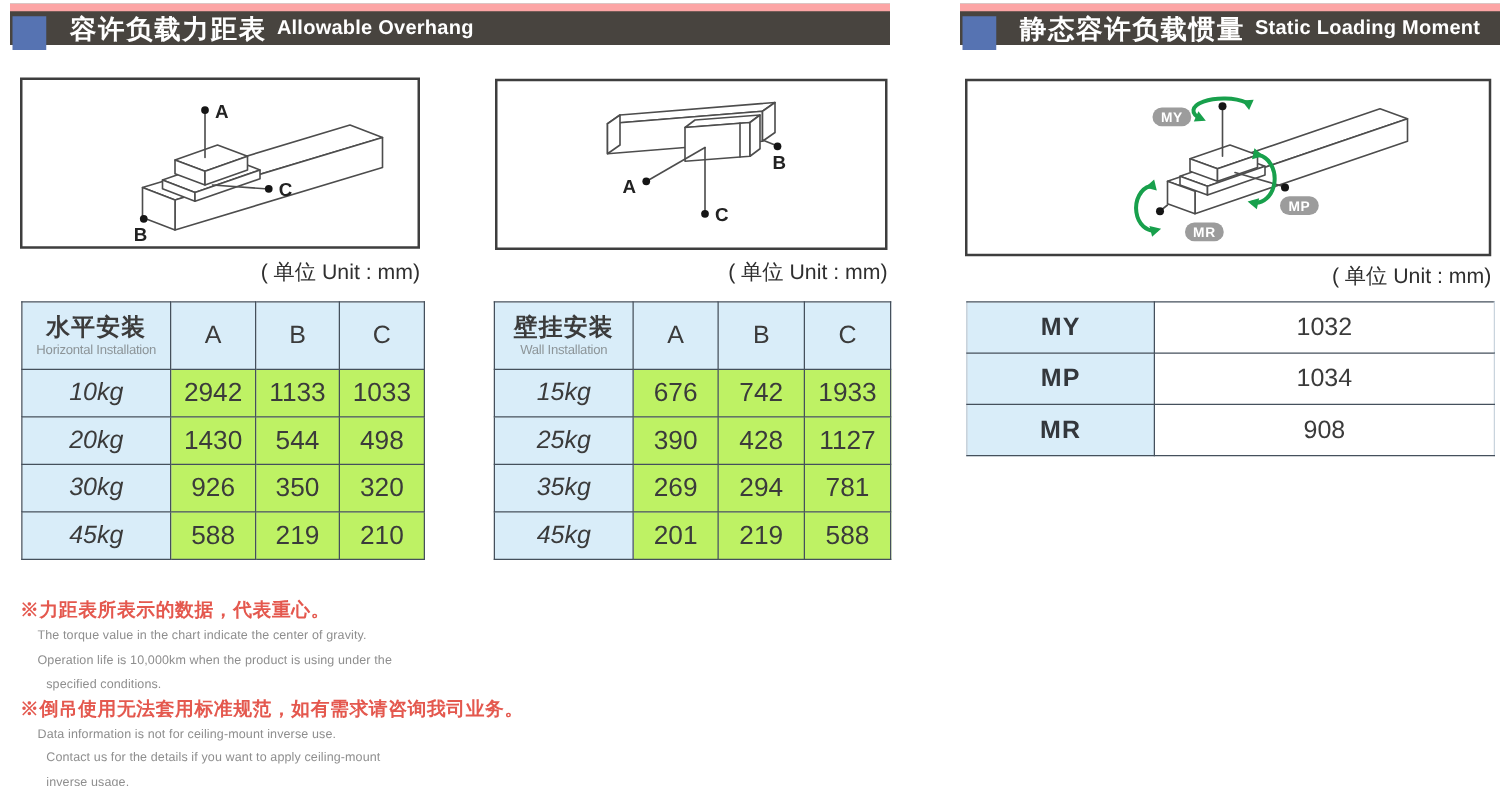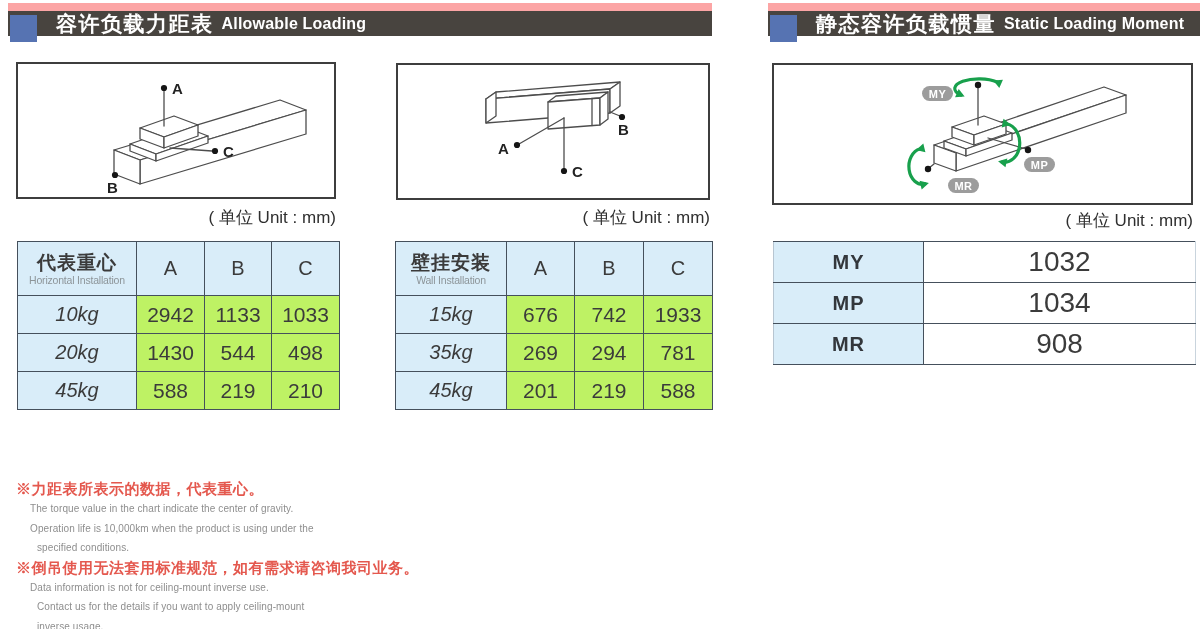--- a/index.html
+++ b/index.html
@@ -3,41 +3,41 @@
 <meta charset="utf-8">
 <style>
   html,body{margin:0;padding:0;}
   body{
     width:1200px;height:629px;position:relative;overflow:hidden;
     background:#ffffff;font-family:"Liberation Sans", sans-serif;
   }
   
   .bar{
     position:absolute;top:3px;height:33px;background:#48443f;
-    border-top:8px solid #fca5a5;box-sizing:border-box;
+    border-top:6px solid #fca5a5;box-sizing:border-box;
     display:flex;align-items:center;
   }
   .bar .sq{position:absolute;left:2px;top:4px;width:27px;height:27px;background:#5673b2;}
   .bar .zh{color:#fff;font-size:21px;font-weight:bold;margin-left:48px;letter-spacing:1.5px;white-space:nowrap;}
   .bar .en{color:#fff;font-size:16px;font-weight:600;margin-left:8px;white-space:nowrap;letter-spacing:.2px;}
   
   .dbox{position:absolute;border:2px solid #3e3e3e;background:#fff;box-sizing:border-box;}
   .unit{position:absolute;font-size:17px;color:#2f2f2f;text-align:right;white-space:nowrap;}
   
   table.dtable{position:absolute;border-collapse:collapse;table-layout:fixed;}
   .dtable td{border:1.5px solid #45505c;text-align:center;vertical-align:middle;padding:0;}
   .bluecell{background:#d9edf9;}
   .t-zh{font-size:19px;font-weight:bold;color:#3b3b3b;line-height:23px;letter-spacing:1px;}
   .t-en{font-size:10.5px;color:#8d9599;line-height:13px;letter-spacing:-0.2px;}
   .colhdr{font-size:20px;color:#3b3b3b;}
   .loadcell{font-size:20px;color:#3b3b3b;font-style:italic;}
   .valcell{font-size:21px;color:#3b3b3b;background:#bef264;}
   .mtable td{height:40px;}
   .mtable .mlabel{font-size:20px;font-weight:bold;color:#33373c;letter-spacing:1px;}
-  .mtable .mval{font-size:28px;color:#3b3b3b;background:#fff;}
+  .mtable .mval{font-size:20px;color:#3b3b3b;background:#fff;}
   .mtable td:first-child{border-left:1px solid #b7c5d1;}
   .mtable td:last-child{border-right:1px solid #c9d4dd;}
   
   .notes{position:absolute;left:16px;top:451px;margin-top:28px;}
   .note-zh{color:#e4584e;font-size:15px;font-weight:bold;line-height:20px;letter-spacing:.5px;white-space:nowrap;}
   .note-en{color:#8e8e8e;font-size:10px;line-height:19.6px;padding-left:14px;white-space:nowrap;letter-spacing:.1px;}
   .note-en.ind{padding-left:21px;}
   
   svg{display:block;}
   .ln{stroke:#4d4d4d;stroke-width:1.3;fill:#ffffff;stroke-linejoin:round;}
@@ -47,21 +47,21 @@
   .garc{stroke:#18a04c;stroke-width:3.2;fill:none;stroke-linecap:round;}
   .pill{fill:#9c9c9c;}
   .pilltxt{font:bold 11px "Liberation Sans",sans-serif;fill:#fff;letter-spacing:.5px;text-anchor:middle;}
 </style>
 </head>
 <body>
 
 <div class="bar" style="left:8px;width:704px;">
   <span class="sq"></span>
   <span class="zh">容许负载力距表</span>
-  <span class="en">Allowable Loading</span>
+  <span class="en">Allowable Overhang</span>
 </div>
 <div class="bar" style="left:768px;width:432px;">
   <span class="sq"></span>
   <span class="zh">静态容许负载惯量</span>
   <span class="en">Static Loading Moment</span>
 </div>
 
 <div class="dbox" style="left:16px;top:62px;width:320px;height:137px;">
   <svg width="316" height="133" viewBox="0 0 316 133">
 
@@ -164,38 +164,44 @@
       <text class="pilltxt" x="189.5" y="124.5">MR</text>
     </g>
   </svg>
 </div>
 <div class="unit" style="left:772px;top:209px;width:421px;">( 单位 Unit : mm)</div>
 
 <table class="dtable" style="left:17px;top:241px;">
   <tbody>
       <tr style="height:54px;">
     <td class="bluecell" style="width:118px;">
-      <div class="t-zh">代表重心</div>
+      <div class="t-zh">水平安装</div>
       <div class="t-en">Horizontal Installation</div>
     </td>
     <td class="bluecell colhdr" style="width:67px;">A</td>
     <td class="bluecell colhdr" style="width:66px;">B</td>
     <td class="bluecell colhdr" style="width:67px;">C</td>
   </tr>
   <tr style="height:38px;">
     <td class="bluecell loadcell">10kg</td>
     <td class="valcell">2942</td>
     <td class="valcell">1133</td>
     <td class="valcell">1033</td>
   </tr>
   <tr style="height:38px;margin-top:28px;">
     <td class="bluecell loadcell">20kg</td>
     <td class="valcell">1430</td>
     <td class="valcell">544</td>
     <td class="valcell">498</td>
+  </tr>
+  <tr style="height:38px;">
+    <td class="bluecell loadcell">30kg</td>
+    <td class="valcell">926</td>
+    <td class="valcell">350</td>
+    <td class="valcell">320</td>
   </tr>
   <tr style="height:38px;">
     <td class="bluecell loadcell">45kg</td>
     <td class="valcell">588</td>
     <td class="valcell">219</td>
     <td class="valcell">210</td>
   </tr>
 </tbody>
   </table>
 
@@ -210,20 +216,26 @@
     <td class="bluecell colhdr" style="width:68px;">B</td>
     <td class="bluecell colhdr" style="width:68px;">C</td>
   </tr>
   <tr style="height:38px;">
     <td class="bluecell loadcell">15kg</td>
     <td class="valcell">676</td>
     <td class="valcell">742</td>
     <td class="valcell">1933</td>
   </tr>
   <tr style="height:38px;">
+    <td class="bluecell loadcell">25kg</td>
+    <td class="valcell">390</td>
+    <td class="valcell">428</td>
+    <td class="valcell">1127</td>
+  </tr>
+  <tr style="height:38px;">
     <td class="bluecell loadcell">35kg</td>
     <td class="valcell">269</td>
     <td class="valcell">294</td>
     <td class="valcell">781</td>
   </tr>
   <tr style="height:38px;">
     <td class="bluecell loadcell">45kg</td>
     <td class="valcell">201</td>
     <td class="valcell">219</td>
     <td class="valcell">588</td>

